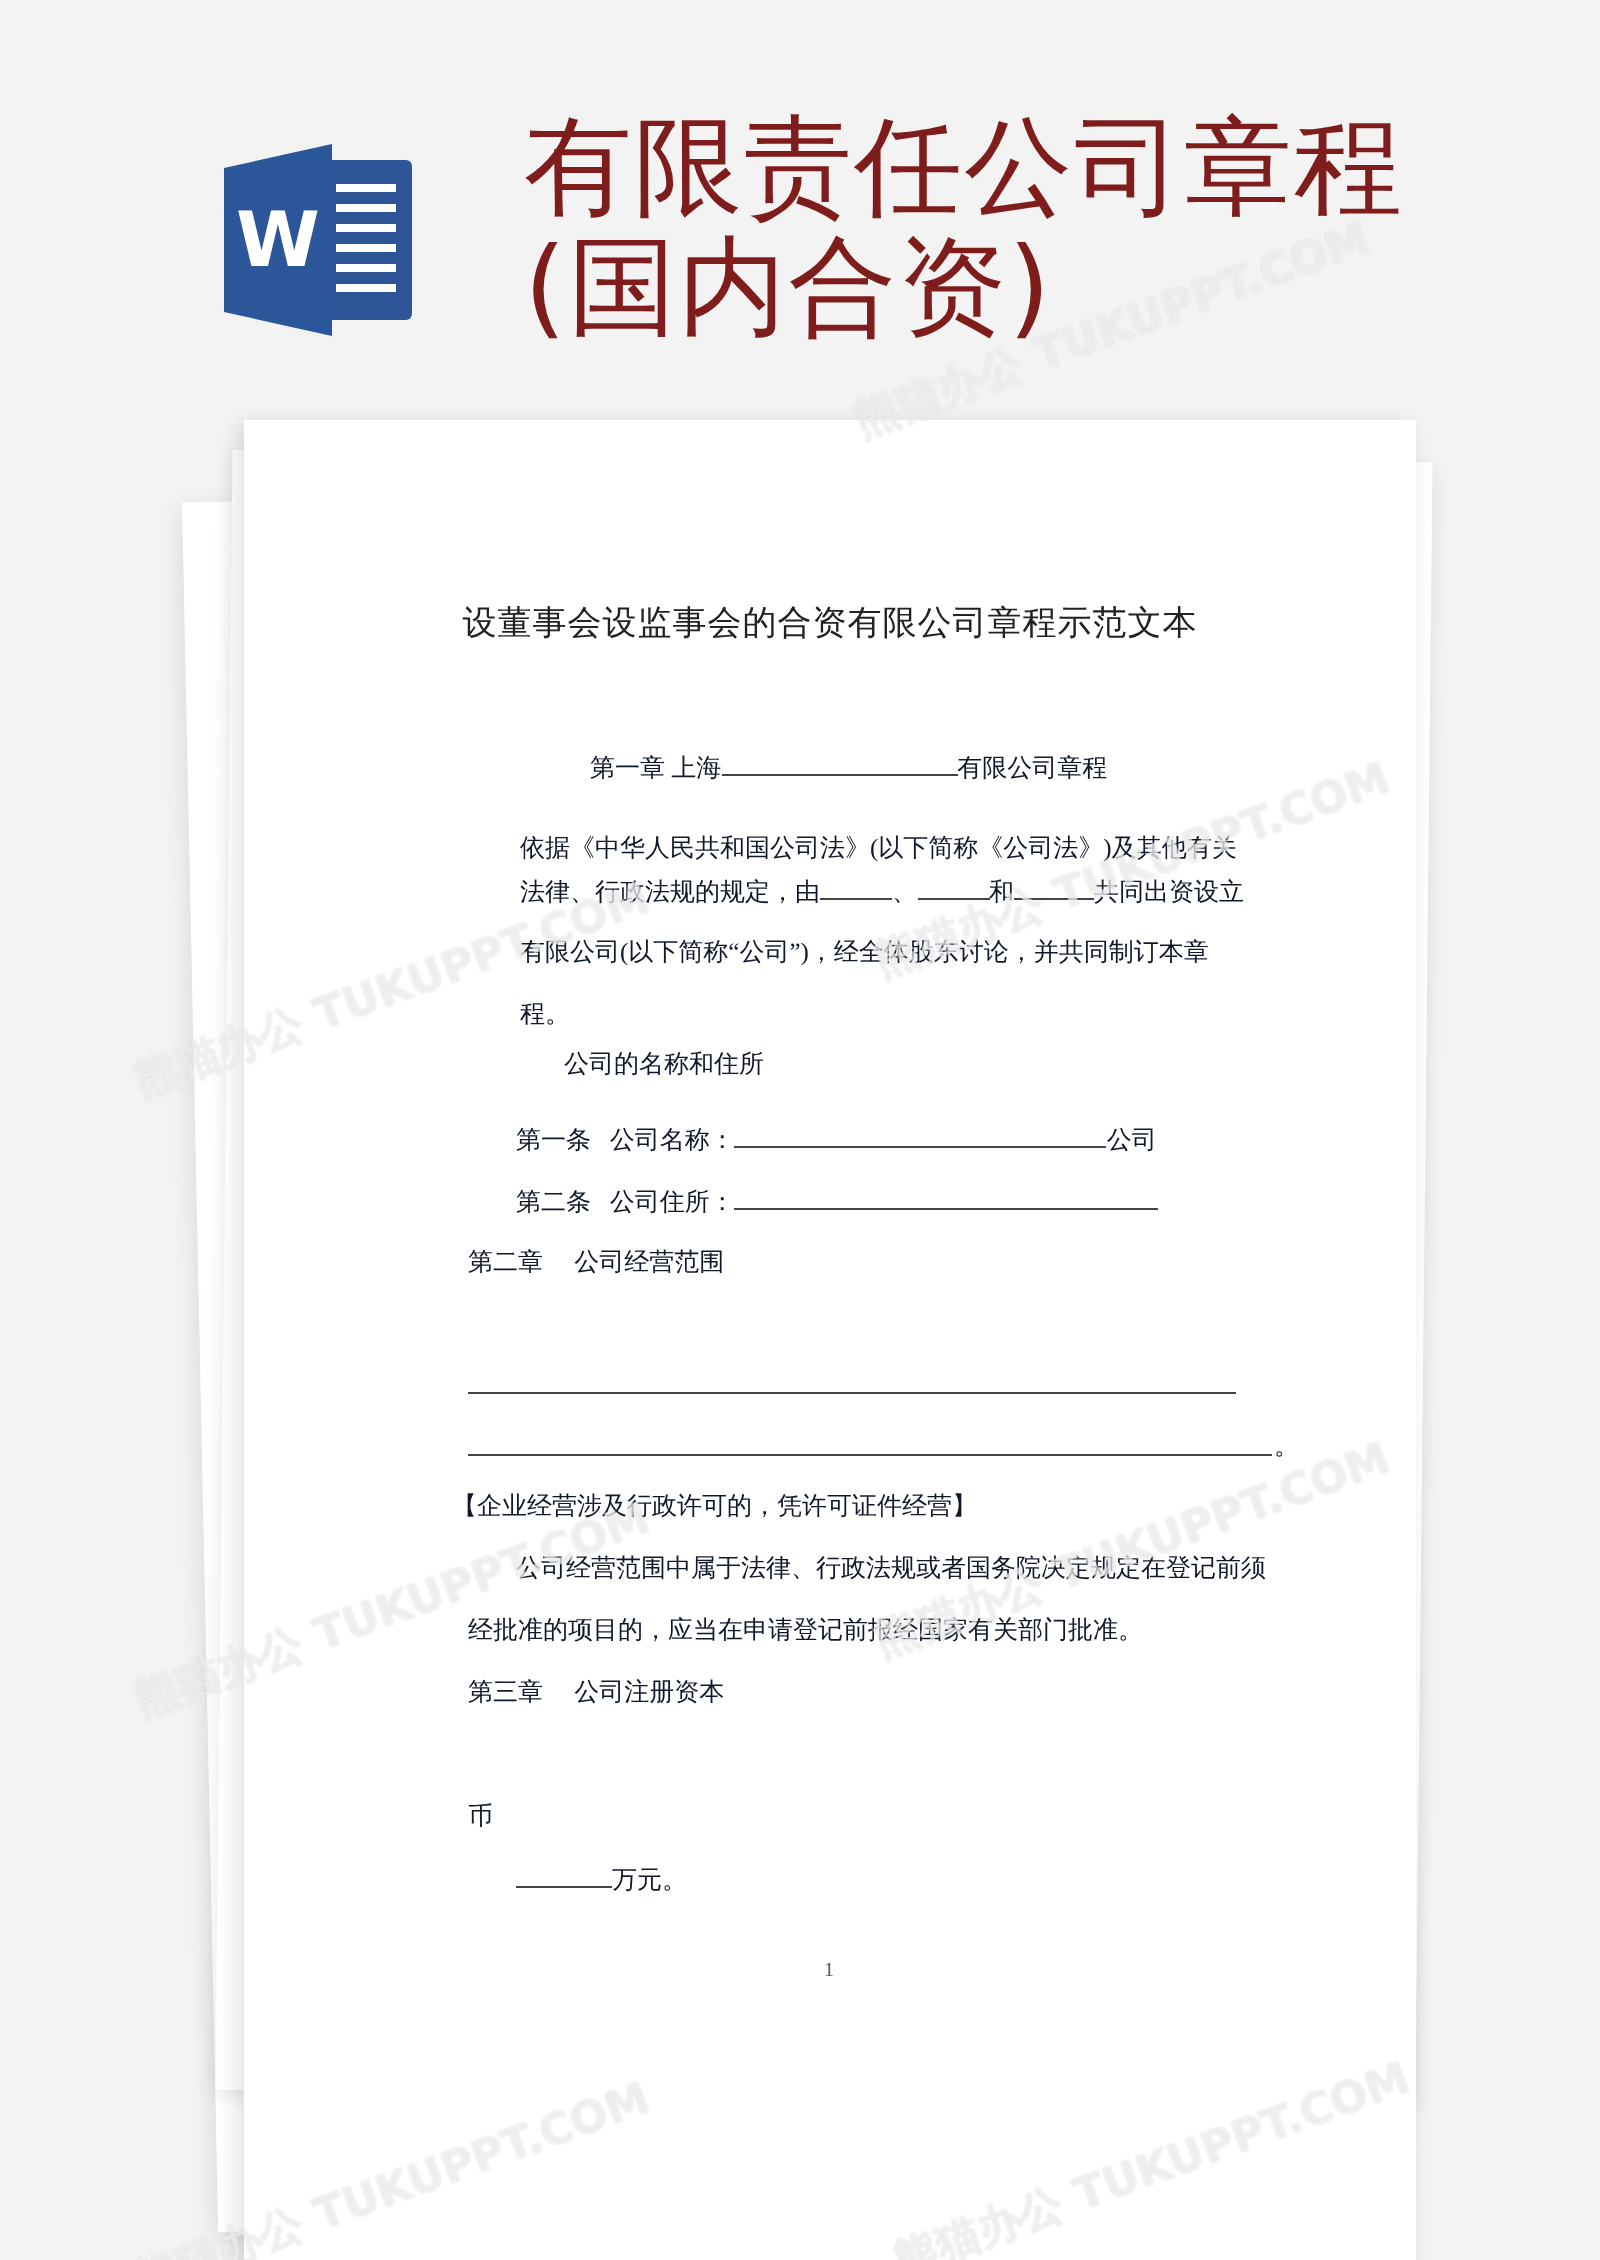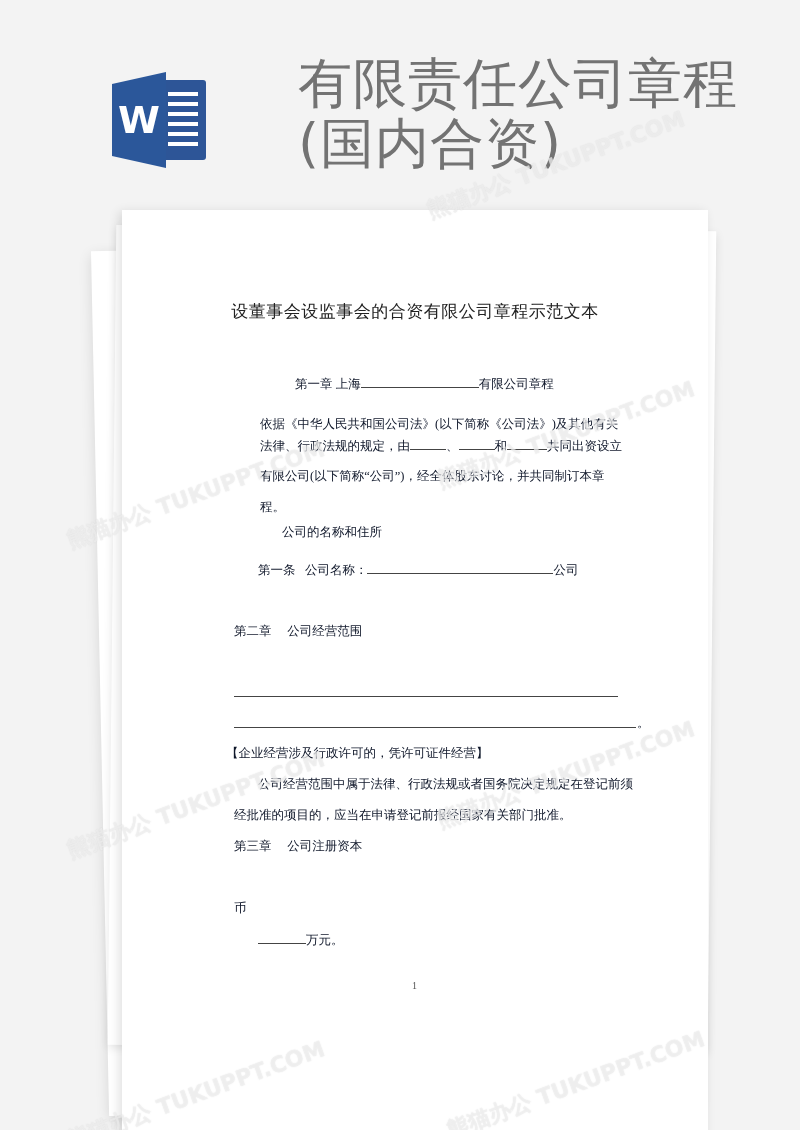--- a/index.html
+++ b/index.html
@@ -8,21 +8,21 @@
       background: #f3f3f3;
       position: relative;
       font-family: "Liberation Serif", "DejaVu Serif", serif;
       color: #333;
     }
     
     .word-icon { position: absolute; left: 110px; top: 70px; width: 100px; height: 100px; }
     .banner-title {
       position: absolute; left: 262px; top: 54px;
       font-family: "DejaVu Sans", "Liberation Sans", sans-serif;
-      color: #737373; font-size: 54px; line-height: 60px; letter-spacing: 1px; margin-left: 36px;
+      color: #7f1d1d; font-size: 54px; line-height: 60px; letter-spacing: 1px;
     }
     
     .wm {
       position: absolute; font-family: "DejaVu Sans", sans-serif; font-weight: bold;
       font-size: 22px; color: rgba(255,255,255,0.55);
       text-shadow: 0 0 1px rgba(180,180,180,0.5);
       transform: rotate(-20deg); white-space: nowrap; pointer-events: none;
     }
     
     .page-back2 {
@@ -87,20 +87,23 @@
     <span>法律、行政法规的规定，由</span><span class="blank" style="width:36px;"></span><span>、</span><span class="blank" style="width:36px;"></span><span>和</span><span class="blank" style="width:40px;"></span><span>共同出资设立</span>
   </div>
   <div class="ln" style="left:138px; top:258px;">有限公司(以下简称“公司”)，经全体股东讨论，并共同制订本章</div>
   <div class="ln" style="left:138px; top:289px;">程。</div>
 
   <div class="ln" style="left:160px; top:314px;">公司的名称和住所</div>
 
   <div class="ln" style="left:136px; top:351px;">
     <span>第一条</span>&nbsp;&nbsp;&nbsp;<span>公司名称：</span><span class="blank" style="width:186px;"></span><span>公司</span>
   </div>
+  <div class="ln" style="left:136px; top:382px;">
+    <span>第二条</span>&nbsp;&nbsp;&nbsp;<span>公司住所：</span><span class="blank" style="width:212px;"></span>
+  </div>
 
   <div class="ln" style="left:112px; top:413px;">
     <span>第二章</span>&nbsp;&nbsp;&nbsp;&nbsp;&nbsp;<span>公司经营范围</span>
   </div>
   <div class="rule" style="left:112px; top:486px; width:384px;"></div>
   <div class="rule" style="left:112px; top:517px; width:402px;"></div>
   <div class="ln" style="left:515px; top:505px;">。</div>
 
   <div class="ln" style="left:104px; top:535px;">【企业经营涉及行政许可的，凭许可证件经营】</div>
   <div class="ln" style="left:112px; top:597px;">经批准的项目的，应当在申请登记前报经国家有关部门批准。</div>

